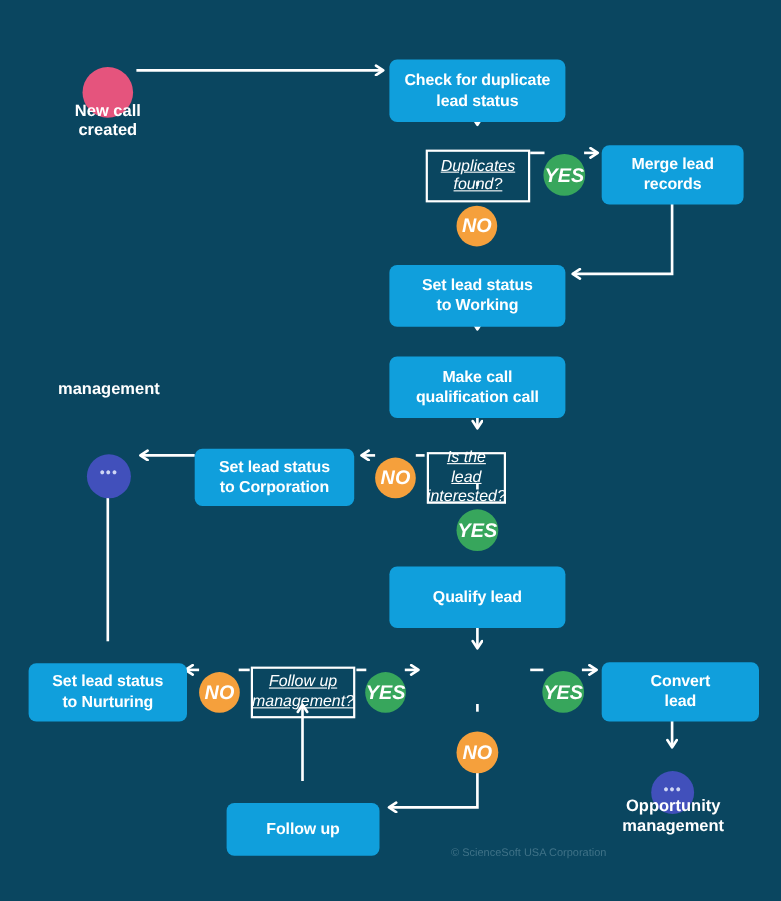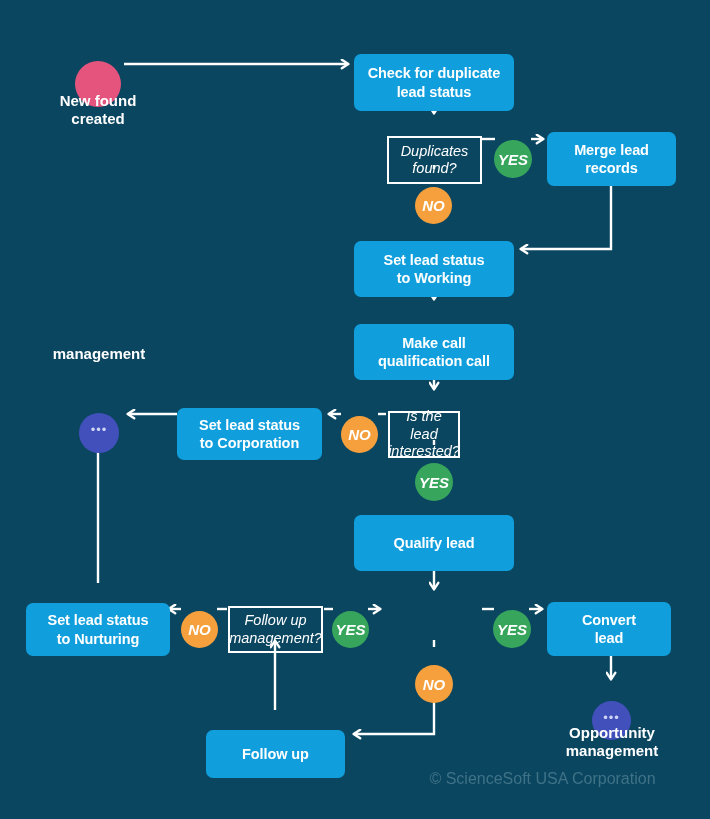--- a/index.html
+++ b/index.html
@@ -46,26 +46,27 @@
     padding: 4px 6px;
     letter-spacing: -0.1px;
   }
   .decision {
     background: transparent;
     border: 2.5px solid #ffffff;
     font-style: italic;
     font-size: 14.5px;
     line-height: 1.2;
     padding: 2px 4px;
+    text-decoration: underline;
   }
   .badge {
     border-radius: 50%;
     font-style: italic;
     font-weight: bold;
-    font-size: 15px;
+    font-size: 18px;
     color: #ffffff;
   }
   .badge-yes { background: #37a65c; }
   .badge-no  { background: #f5a03c; }
   .start-dot {
     background: #e5547d;
     border-radius: 50%;
   }
   .end-dot {
     background: #4150bb;
@@ -80,22 +81,22 @@
     position: absolute;
     color: #ffffff;
     font-weight: bold;
     font-size: 15px;
     line-height: 1.22;
     text-align: center;
   }
   .credit {
     position: absolute;
     color: #3f7287;
-    font-size: 16px;
-    text-align: center;
+    font-size: 10px;
+    text-align: left;
     white-space: nowrap;
   }
 </style>
 </head>
 <body>
 
 <div id="canvas">
 
   <svg class="edges" viewBox="0 0 710 819">
     <defs>
@@ -146,21 +147,21 @@
 
       <path d="M227,609 L217,609"></path>
       <path d="M181,609 L169,609" marker-end="url(#arw)"></path>
 
       <path d="M98,583 L98,437" marker-end="url(#arw)"></path>
     </g>
   </svg>
 
   <div class="node start-dot" style="left:75px; top:41px; width:46px; height:46px;"></div>
   <div class="caption" style="left:28px; top:92px; width:140px;">
-    <div>New found</div>
+    <div>New call</div>
     <div>created</div>
   </div>
 
   <div class="node process" style="left:354px; top:34px; width:160px; height:57px; flex-direction:column;">
     <span>Check for duplicate</span>
     <span>lead status</span>
   </div>
 
   <div class="node decision" style="left:387px; top:116px; width:95px; height:48px; flex-direction:column;">
     <span>Duplicates</span>
@@ -209,21 +210,21 @@
 
   <div class="node process" style="left:354px; top:495px; width:160px; height:56px;">
     <span>Qualify lead</span>
   </div>
 
 
   <div class="node badge badge-yes" style="left:493px; top:590px; width:38px; height:38px;">YES</div>
 
   <div class="node badge badge-no" style="left:415px; top:645px; width:38px; height:38px;">NO</div>
 
-  <div class="node process" style="left:547px; top:582px; width:124px; height:54px; flex-direction:column;">
+  <div class="node process" style="left:547px; top:582px; width:143px; height:54px; flex-direction:column;">
     <span>Convert</span>
     <span>lead</span>
   </div>
 
   <div class="node end-dot" style="left:592px; top:681px; width:39px; height:39px;">
     <span>•••</span>
   </div>
   <div class="caption" style="left:541px; top:724px; width:142px;">
     <div>Opportunity</div>
     <div>management</div>

